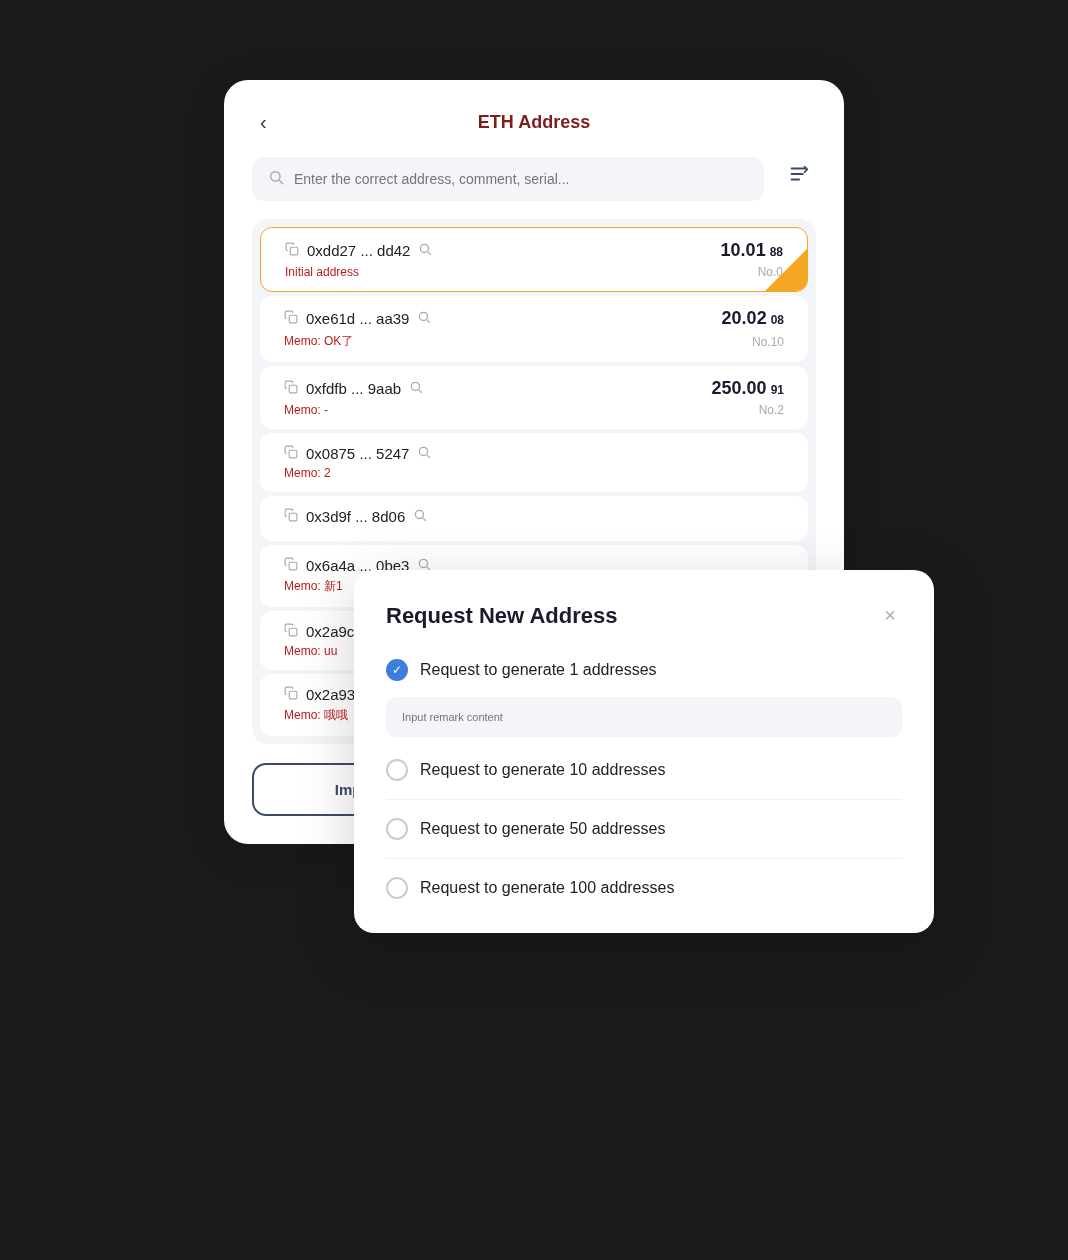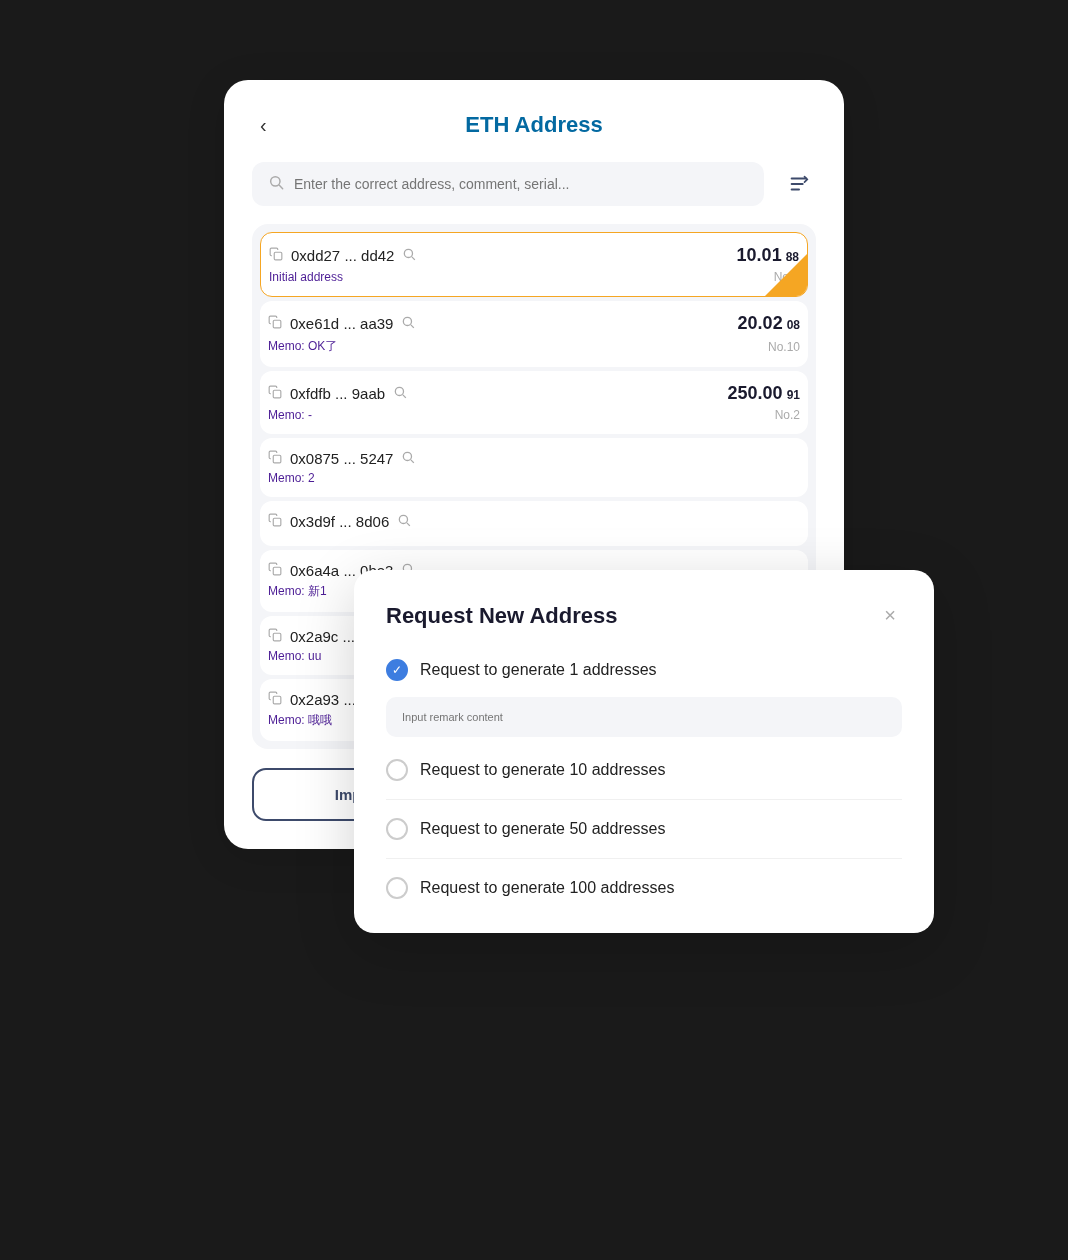--- a/index.html
+++ b/index.html
@@ -47,30 +47,30 @@
       left: 0;
       background: none;
       border: none;
       cursor: pointer;
       font-size: 20px;
       color: #333;
       padding: 4px 8px;
     }
 
     .card-title {
-      font-size: 22px;
+      font-size: 18px;
       font-weight: 600;
-      color: #0369a1;
+      color: #7f1d1d;
       text-align: center;
     }
 
     
     .search-row {
       display: flex;
-      align-items: center;
+      align-items: flex-start;
       gap: 18px;
       margin-bottom: 18px;
     }
 
     .search-box {
       flex: 1;
       display: flex;
       align-items: center;
       background: #f4f5f8;
       border-radius: 12px;
@@ -109,21 +109,21 @@
       flex-direction: column;
       gap: 4px;
       background: #f4f5f8;
       border-radius: 16px;
       padding: 8px;
     }
 
     .address-item {
       background: #fff;
       border-radius: 12px;
-      padding: 12px 8px;
+      padding: 12px 24px;
       position: relative;
       overflow: hidden;
     }
 
     .address-item.active {
       border: 1.5px solid #f5a623;
       background: #fff;
     }
 
     .address-item-top {
@@ -176,21 +176,21 @@
     }
 
     .address-bottom {
       display: flex;
       align-items: center;
       justify-content: space-between;
     }
 
     .memo-text {
       font-size: 12px;
-      color: #4c1d95;
+      color: #b91c1c;
     }
 
     .no-text {
       font-size: 12px;
       color: #aaa;
     }
 
     
     .corner-badge {
       position: absolute;

